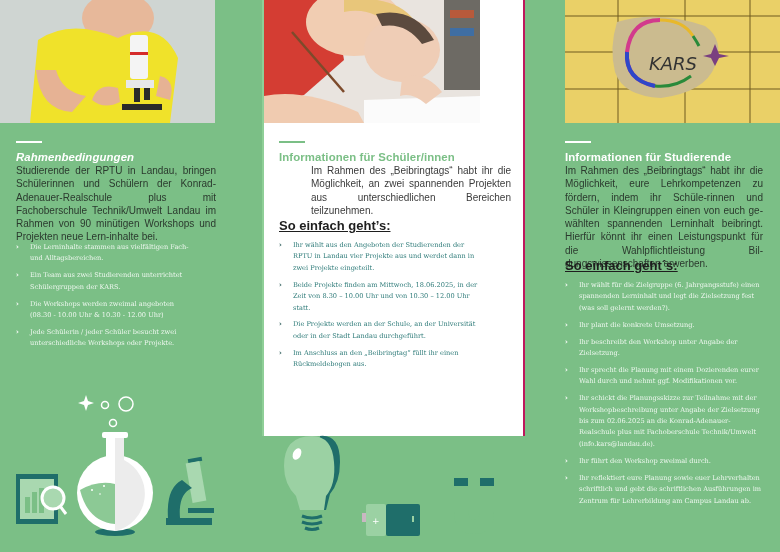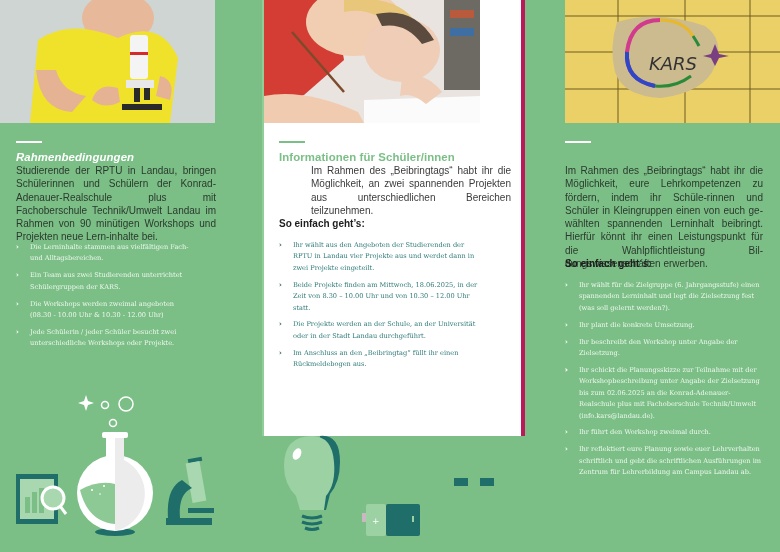--- a/index.html
+++ b/index.html
@@ -1,41 +1,41 @@
 <!DOCTYPE html>
 <html><head>
 <meta charset="utf-8">
 <style>
   * { box-sizing: border-box; margin: 0; padding: 0; }
   html, body { width: 780px; height: 552px; overflow: hidden; background: #7bbf86; }
   body { position: relative; font-family: "Liberation Sans", sans-serif; }
 
   .panel { position: absolute; top: 0; height: 436px; }
   .panel-left { left: 0; width: 262px; background: #7bbf86; }
-  .panel-mid { left: 262px; width: 263px; background: #ffffff; border-left: 2px solid #8fcf97; border-right: 4px solid #be185d; }
+  .panel-mid { left: 262px; width: 263px; background: #ffffff; border-left: 2px solid #8fcf97; border-right: 2px solid #be185d; }
   .panel-right { left: 525px; width: 255px; background: #7bbf86; }
 
   .photo { position: absolute; top: 0; height: 123px; overflow: hidden; }
   .photo-left { left: 0; width: 215px; background: linear-gradient(135deg, #c9d0cd 0%, #dde2df 60%, #b9c0bc 100%); }
   .photo-mid { left: 0; width: 216px; background: linear-gradient(160deg, #d8433a 0%, #e9b39c 35%, #f1d3c0 60%, #e6e3e0 100%); }
   .photo-right { left: 40px; width: 215px; background: #e8d064; }
 
   .divider { position: absolute; height: 2px; width: 26px; }
   .divider.light { background: #ffffff; }
   .divider.green { background: #7bbf86; }
 
   .heading { position: absolute; font-weight: bold; font-size: 11.4px; letter-spacing: 0.1px; }
   .heading.white { color: #ffffff; }
   .heading.green { color: #7bbf86; }
 
   .intro { position: absolute; font-size: 10px; line-height: 13.3px; text-align: justify; }
   .intro.dark { color: #2b3a2e; }
   .intro.gray { color: #3b3b3b; }
 
-  .subhead { position: absolute; font-weight: bold; font-size: 10px; color: #1e1e1e; }
+  .subhead { position: absolute; font-weight: bold; font-size: 13px; color: #1e1e1e; text-decoration: underline; }
 
   ul.bullets { position: absolute; list-style: none; font-family: "DejaVu Serif", serif; font-size: 6.6px; line-height: 11.4px; }
   ul.bullets li { position: relative; padding-left: 14px; margin-bottom: 5.5px; }
   ul.bullets li .chev { position: absolute; left: 0; top: 0; font-family: "DejaVu Sans", sans-serif; font-weight: bold; font-size: 7px; }
   ul.bullets.on-green { color: #eef7ef; }
   ul.bullets.on-green li .chev { color: #ffffff; }
   ul.bullets.on-white { color: #2d7a78; }
   ul.bullets.on-white li .chev { color: #2d5d5a; }
 
   .illus { position: absolute; }
@@ -183,25 +183,26 @@
       <path d="M62 52 Q60 80 90 86" fill="none" stroke="#2d47c9" stroke-width="4"></path>
       <path d="M90 86 Q110 88 126 76" fill="none" stroke="#2a8a3a" stroke-width="3"></path>
       <path d="M95 20 Q118 20 128 36" fill="none" stroke="#e8b82a" stroke-width="3"></path>
       <path d="M128 36 Q132 42 134 46" fill="none" stroke="#2a8a3a" stroke-width="3"></path>
       <text x="84" y="70" font-family="DejaVu Sans, sans-serif" font-style="italic" font-size="18" fill="#333333">KARS</text>
       <path d="M150 44 L154 54 L164 56 L154 58 L150 66 L146 58 L138 56 L146 54 Z" fill="#7a3f80"></path>
     </svg>
   </div>
 
   <div class="divider light" style="left:40px; top:141px;"></div>
+  <h2 class="heading white" style="left:40px; top:151px;">Informationen für Studierende</h2>
   <p class="intro dark" style="left:40px; top:164px; width:198px;">Im Rahmen des „Beibringtags“ habt ihr die Möglichkeit, eure Lehrkompetenzen zu fördern, indem ihr Schüle-rinnen und Schüler in Kleingruppen einen von euch ge-wählten spannenden Lerninhalt beibringt. Hierfür könnt ihr einen Leistungspunkt für die Wahlpflichtleistung Bil-dungswissenschaften erwerben.</p>
   <h3 class="subhead" style="left:40px; top:258px;text-align:right;">So einfach geht´s:</h3>
 
   <ul class="bullets on-green" style="left:40px; top:280px; width:200px;">
     <li><span class="chev">›</span><span>Ihr wählt für die Zielgruppe (6. Jahrgangsstufe) einen spannenden Lerninhalt und legt die Zielsetzung fest (was soll gelernt werden?).</span></li>
     <li><span class="chev">›</span><span>Ihr plant die konkrete Umsetzung.</span></li>
     <li><span class="chev">›</span><span>Ihr beschreibt den Workshop unter Angabe der Zielsetzung.</span></li>
-    <li><span class="chev">›</span></li>
+    <li><span class="chev">›</span><span>Ihr sprecht die Planung mit einem Dozierenden eurer Wahl durch und nehmt ggf. Modifikationen vor.</span></li>
     <li><span class="chev">›</span><span>Ihr schickt die Planungsskizze zur Teilnahme mit der Workshopbeschreibung unter Angabe der Zielsetzung bis zum 02.06.2025 an die Konrad-Adenauer-Realschule plus mit Fachoberschule Technik/Umwelt (info.kars@landau.de).</span></li>
     <li><span class="chev">›</span><span>Ihr führt den Workshop zweimal durch.</span></li>
     <li><span class="chev">›</span><span>Ihr reflektiert eure Planung sowie euer Lehrverhalten schriftlich und gebt die schriftlichen Ausführungen im Zentrum für Lehrerbildung am Campus Landau ab.</span></li>
   </ul>
 </section>
 
 </body></html>

